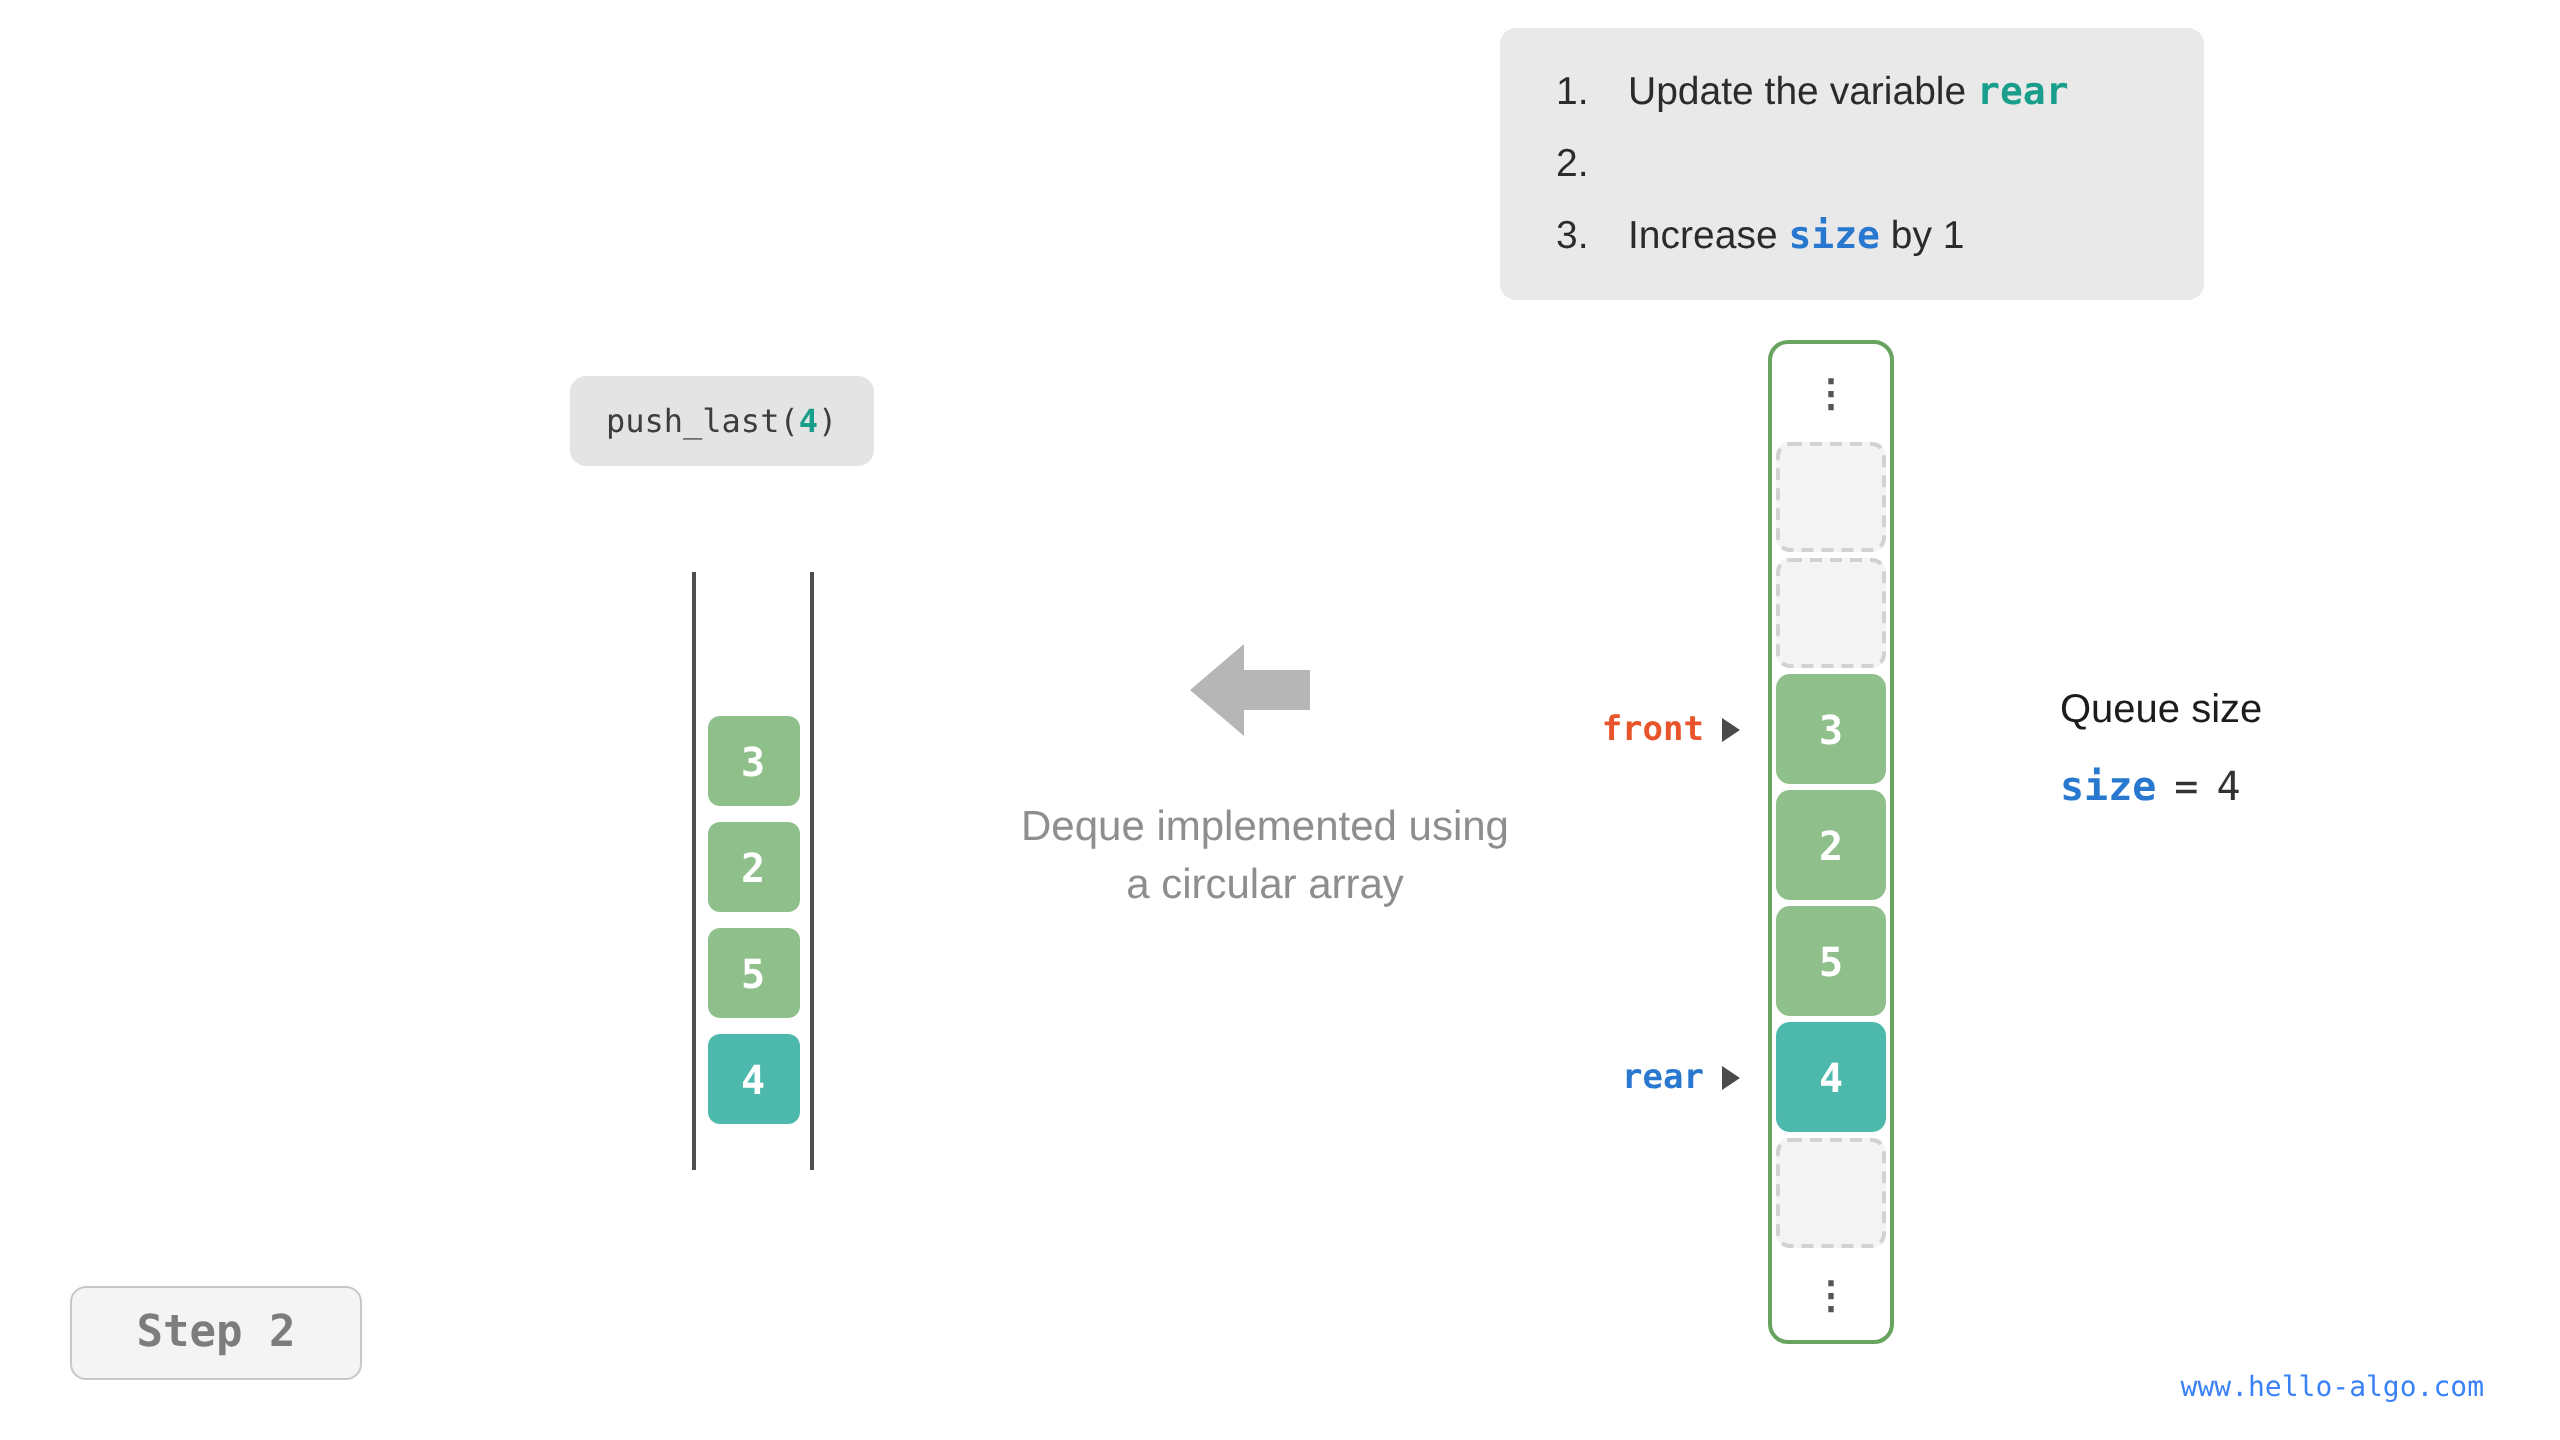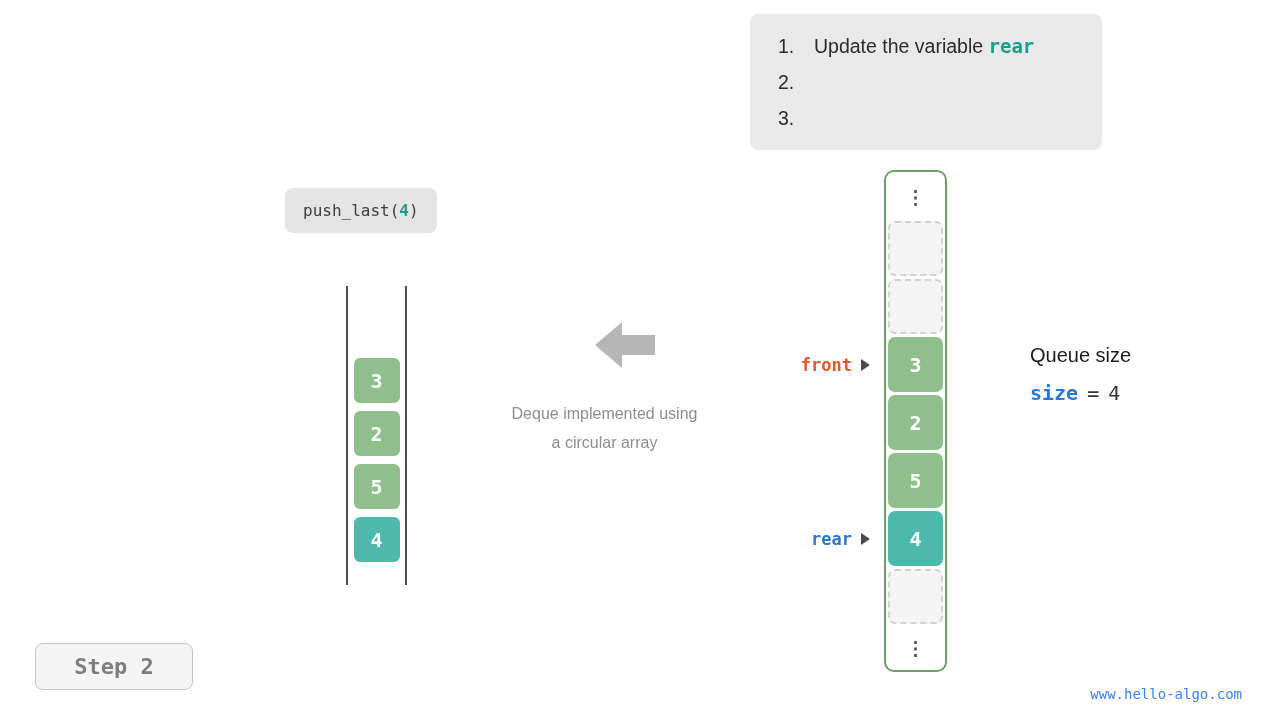--- a/index.html
+++ b/index.html
@@ -44,22 +44,22 @@
     font-size:20px; font-weight:bold;
   }
   .bg-green { background:#8fc08b; }
   .bg-teal  { background:#4db9ac; }
 
   
   .big-arrow { position:absolute; left:595px; top:320px; }
 
   
   .caption {
-    position:absolute; left:452px; top:399px; width:305px;
-    text-align:center; font-size:16px; line-height:29px; color:#8e8e8e;
+    position:absolute; left:480px; top:399px; width:305px;
+    text-align:center; font-size:21px; line-height:29px; color:#8e8e8e;
   }
 
   
   .array-col {
     position:absolute; left:884px; top:170px; width:63px; height:502px;
     border:2px solid #68a35f; border-radius:10px; background:#ffffff;
     display:flex; flex-direction:column; align-items:center; padding:4px 0; gap:3px;
   }
   .ellipsis {
     height:42px; flex:none; display:flex; align-items:center; justify-content:center;
@@ -91,21 +91,21 @@
 
   
   .qsize-title { position:absolute; left:1030px; top:344px; font-size:20px; color:#1c1c1c; }
   .qsize-line  { position:absolute; left:1030px; top:381px; font-size:20px; color:#333333;
                  font-family:"DejaVu Sans Mono","Liberation Mono",monospace; }
   .qsize-var { color:#2878d0; font-weight:bold; }
   .qsize-eq  { margin:0 9px; }
 
   
   .step-box {
-    position:absolute; left:35px; top:643px; width:158px; height:47px;
+    position:absolute; left:35px; top:643px; width:146px; height:47px;
     background:#f4f4f4; border:1px solid #c7c7c7; border-radius:8px;
     display:flex; align-items:center; justify-content:center;
     font-family:"DejaVu Sans Mono","Liberation Mono",monospace;
     font-weight:bold; font-size:22px; color:#7d7d7d; white-space:pre;
   }
 
   
   .watermark {
     position:absolute; right:38px; bottom:18px;
     font-family:"DejaVu Sans Mono","Liberation Mono",monospace;
@@ -120,20 +120,21 @@
   <div class="instructions">
     <div class="instr-row">
       <span class="instr-num">1.</span>
       <span class="instr-text"><span>Update the variable </span><span class="kw kw-teal">rear</span><span></span></span>
     </div>
     <div class="instr-row">
       <span class="instr-num">2.</span>
     </div>
     <div class="instr-row">
       <span class="instr-num">3.</span>
+      <span class="instr-text"><span>Increase </span><span class="kw kw-blue">size</span><span> by 1</span></span>
     </div>
   </div>
 
   <div class="op-box"><span>push_last(</span><span class="op-arg">4</span><span>)</span></div>
 
   <div class="abstract-deque">
     <div class="acell-sm bg-green">3</div>
     <div class="acell-sm bg-green">2</div>
     <div class="acell-sm bg-green">5</div>
     <div class="acell-sm bg-teal">4</div>

